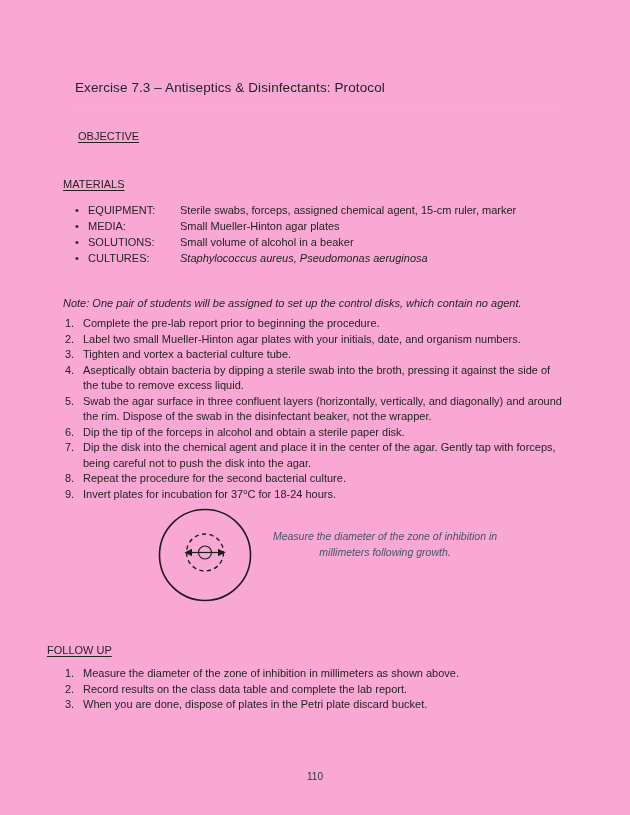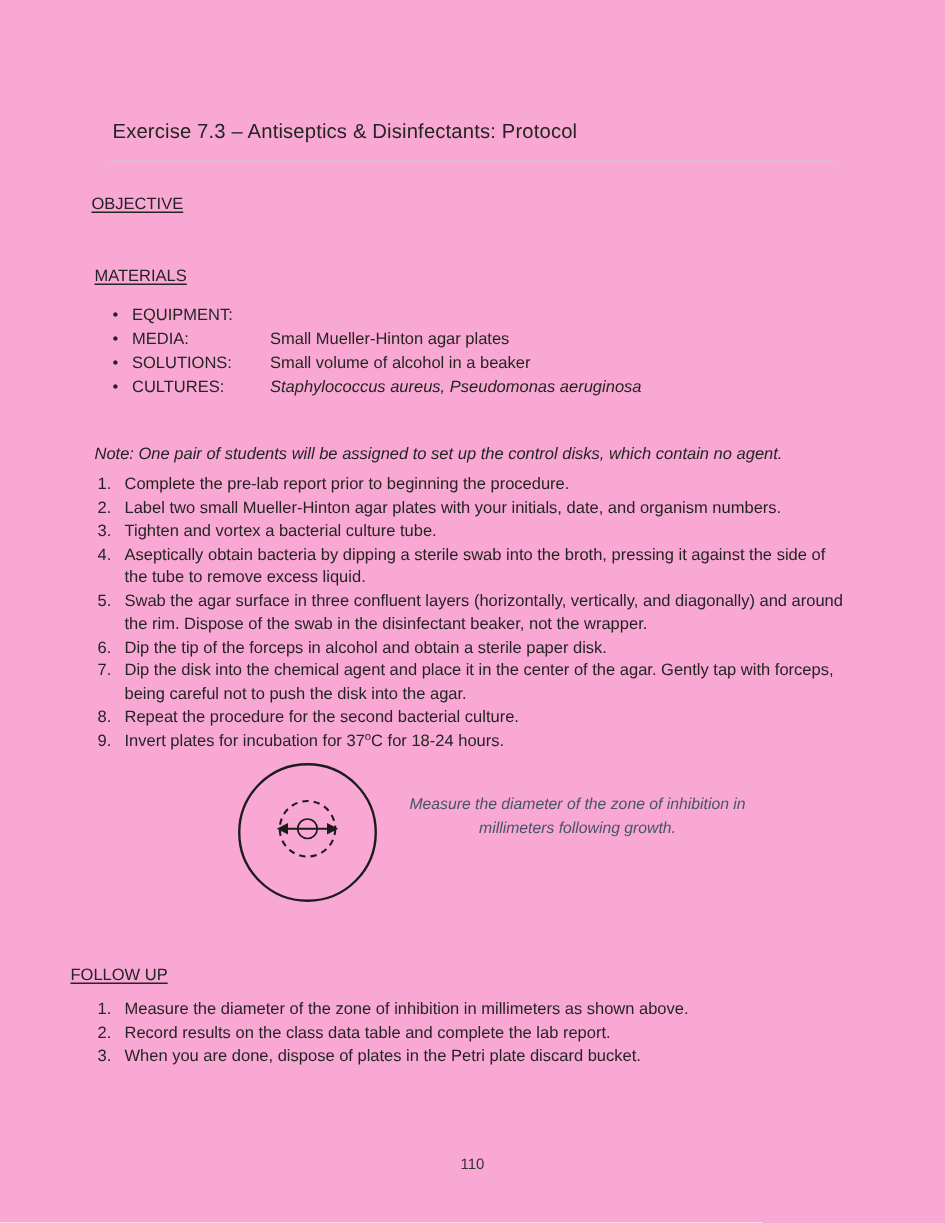--- a/index.html
+++ b/index.html
@@ -12,21 +12,21 @@
     font-size:13.5px; font-weight:400; letter-spacing:0.1px; color:#242424;
   }
   .rule {
     position:absolute; left:72px; top:107px; width:485px; height:1px;
     background:#c9c9c9;
   }
   .hd {
     position:absolute; margin:0; font-size:11px; font-weight:400;
     text-decoration:underline; text-underline-offset:2px; color:#242424;
   }
-  #objective-hd { left:61px; top:130px; }
+  #objective-hd { left:78px; top:130px; }
   #materials-hd { left:63px; top:178px; }
   #procedure-hd { left:63px; top:280px; }
   #followup-hd  { left:47px; top:644px; }
 
   .body-text { position:absolute; margin:0; font-size:11px; line-height:15.5px; }
   #objective-text { left:63px; top:152px; width:512px; }
   #procedure-note { left:63px; top:296px; width:520px; font-style:italic; }
 
   .mat-list { position:absolute; left:63px; top:202px; width:512px; }
   .mat-row { display:flex; height:16px; line-height:16px; font-size:11px; }
@@ -69,20 +69,21 @@
   <div class="rule"></div>
 
   <h2 class="hd" id="objective-hd">OBJECTIVE</h2>
 
   <h2 class="hd" id="materials-hd">MATERIALS</h2>
 
   <div class="mat-list">
     <div class="mat-row">
       <span class="dot">•</span>
       <span class="mat-label">EQUIPMENT:</span>
+      <span class="mat-value">Sterile swabs, forceps, assigned chemical agent, 15-cm ruler, marker</span>
     </div>
     <div class="mat-row">
       <span class="dot">•</span>
       <span class="mat-label">MEDIA:</span>
       <span class="mat-value">Small Mueller-Hinton agar plates</span>
     </div>
     <div class="mat-row">
       <span class="dot">•</span>
       <span class="mat-label">SOLUTIONS:</span>
       <span class="mat-value">Small volume of alcohol in a beaker</span>

